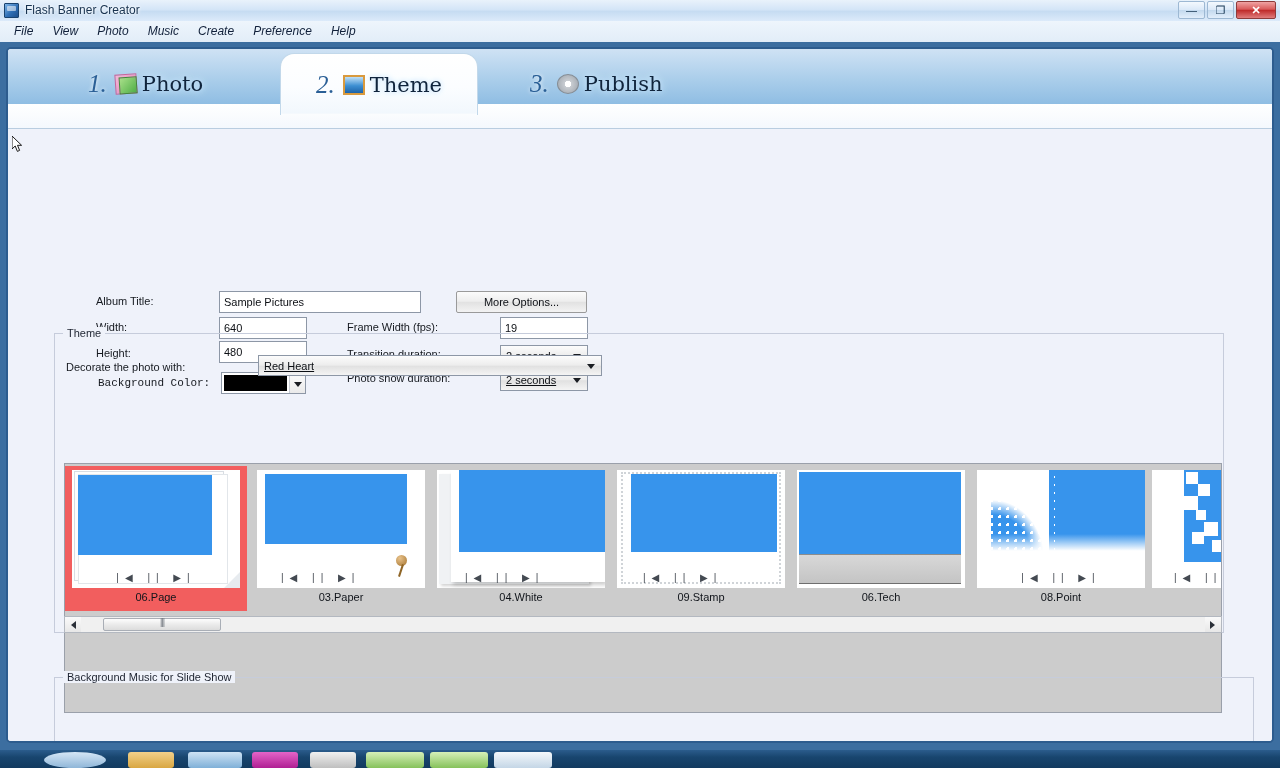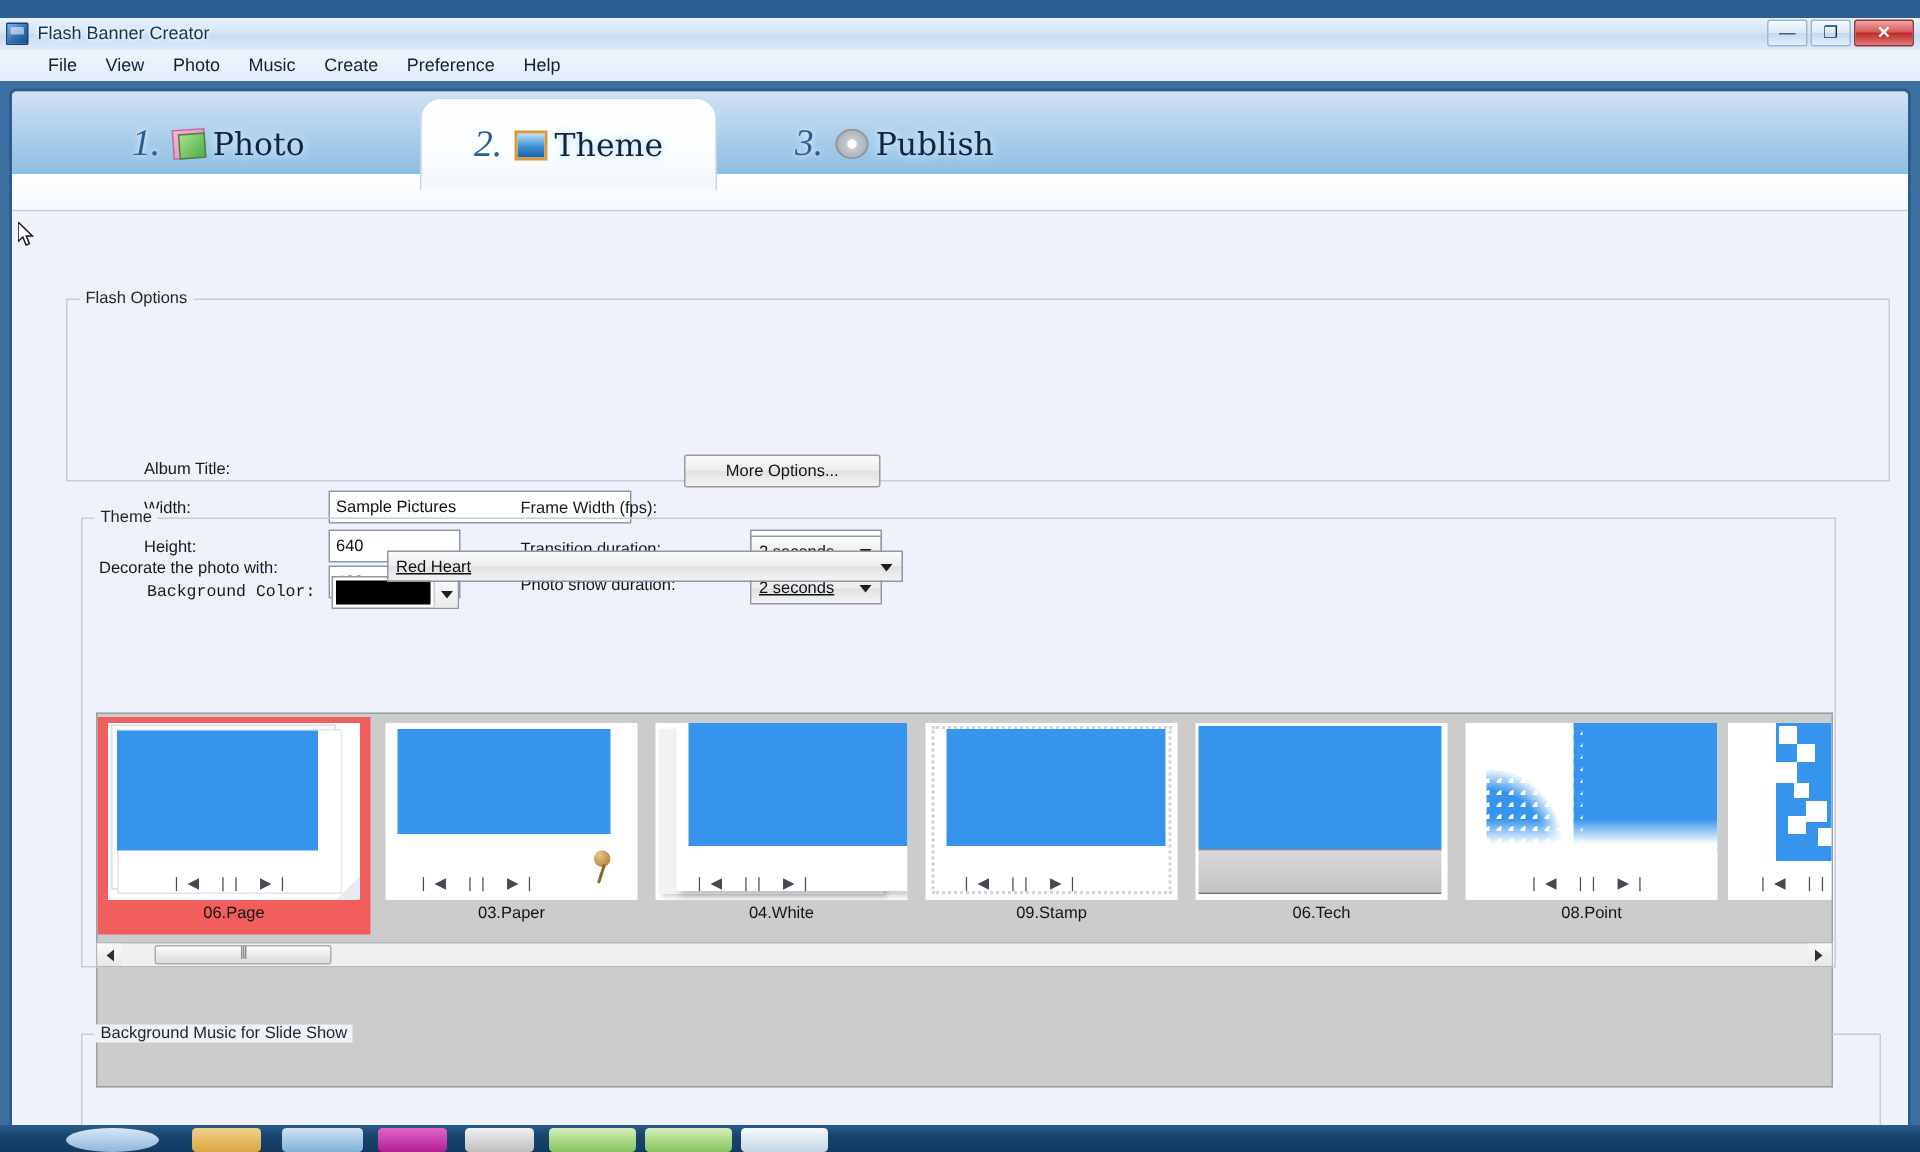--- a/index.html
+++ b/index.html
@@ -8,21 +8,21 @@
     width: 1280px; height: 768px;
     overflow: hidden;
     font-family: "Liberation Sans", sans-serif;
     font-size: 11px;
     background: #2e5f93;
   }
 
   
   #app-window {
     position: absolute;
-    left: 0; top: 12px;
+    left: 0; top: 0;
     width: 1280px; height: 750px;
     background: linear-gradient(to bottom, #d6e5f5 0%, #c3d9ef 100%);
     border: 0;
   }
 
   
   #titlebar {
     position: absolute; left: 0; top: 0;
     width: 1280px; height: 21px;
     background: linear-gradient(to bottom, #e9f2fb 0%, #d4e5f7 45%, #c6dcf2 55%, #dceafa 100%);
@@ -67,21 +67,22 @@
     color: #ffffff;
     font-weight: bold;
   }
   .winbtn .glyph { display:block; }
 
   
   #menubar {
     position: absolute; left: 0; top: 21px;
     width: 1280px; height: 21px;
     background: linear-gradient(to bottom, #eef5fc 0%, #e2edf8 100%);
-    padding-left: 24px;
+    padding-left: 6px;
+    font-style: italic;
   }
   .menu-item {
     display: inline-block;
     padding: 3px 8px 3px 8px;
     font-size: 12px;
     color: #11203a;
     cursor: default;
   }
 
   
@@ -206,21 +207,20 @@
     position: absolute;
     background: #ffffff;
     border: 1px solid #8d97a6;
     font-family: "Liberation Sans", sans-serif;
     font-size: 11px;
     color: #0c0f14;
     padding: 2px 4px;
     line-height: 16px;
     overflow: hidden;
     white-space: nowrap;
-    margin-top: 24px;
   }
 
   .btn {
     position: absolute;
     background: linear-gradient(to bottom, #fbfbfb 0%, #eeeeee 46%, #e2e2e2 52%, #f3f3f3 100%);
     border: 1px solid #9a9a9a;
     border-radius: 2px;
     font-size: 11px;
     color: #0e1116;
     text-align: center;
@@ -500,23 +500,20 @@
 
         <div class="wtab" id="tab-publish">
           <span class="num">3.</span>
           <span class="tab-ico"></span>
           <span class="lbl">Publish</span>
         </div>
       </div>
 
       <div id="content">
 
-        <div class="groupbox" id="grp-flash">
-          <span class="group-title">Flash Options</span>
-        </div>
 
         <span class="flabel" style="left:88px; top:166px;">Album Title:</span>
         <div class="tbox" style="left:211px; top:162px; width:202px; height:22px;">Sample Pictures</div>
 
         <span class="flabel" style="left:88px; top:192px;">Width:</span>
         <div class="tbox" style="left:211px; top:188px; width:88px; height:22px;">640</div>
 
         <span class="flabel" style="left:88px; top:218px;">Height:</span>
         <div class="tbox" style="left:211px; top:212px; width:88px; height:22px;">480</div>
 

